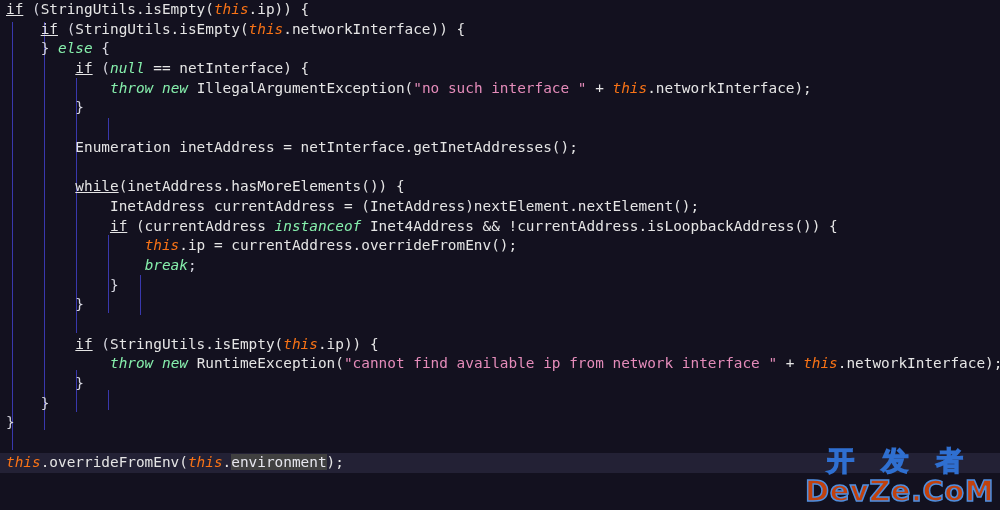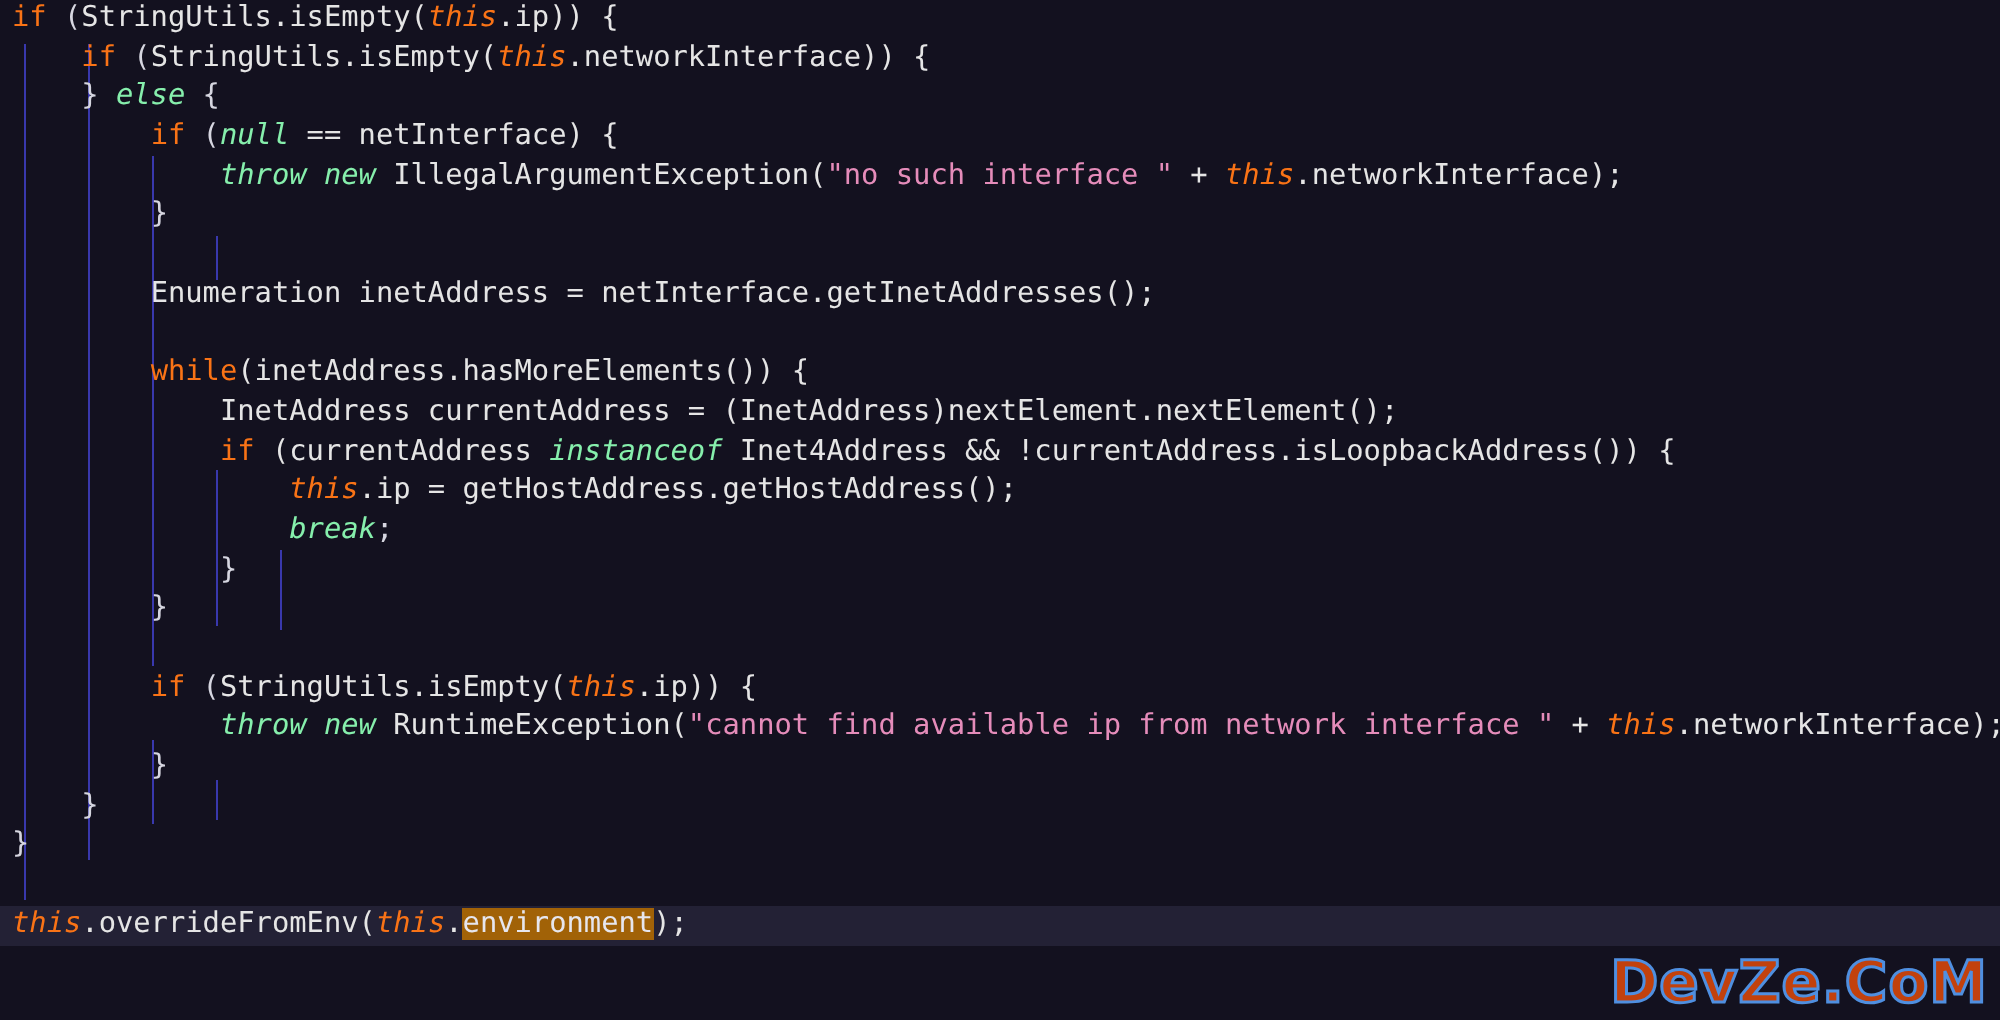--- a/index.html
+++ b/index.html
@@ -41,28 +41,28 @@
     white-space: pre;
     color: #d6d6e0;
     letter-spacing: 0px;
     padding-left: 6px;
   }
   .line.current {
     background: #232135;
   }
 
   
-  .kw-ctrl   { color: #f97316; }   
+  .kw-ctrl   { color: #e5e5e5; text-decoration: underline; }   
   .kw-teal   { color: #86efac; font-style: italic; }   
   .ident     { color: #e5e5e5; }   
   .this      { color: #f97316; font-style: italic; }   
   .str       { color: #e58cba; }   
   .punc      { color: #d6d6e0; }
   .sel {
-    background: #a16207;
+    background: #404040;
     color: #e6e6ee;
   }
 
   
   #watermark {
     position: absolute;
     right: 6px;
     bottom: 4px;
     text-align: center;
     pointer-events: none;
@@ -123,21 +123,21 @@
     <div class="line">        <span class="ident">Enumeration inetAddress = netInterface.getInetAddresses();</span></div>
 
     <div class="line"> </div>
 
     <div class="line">        <span class="kw-ctrl">while</span><span class="ident">(inetAddress.hasMoreElements()) {</span></div>
 
     <div class="line">            <span class="ident">InetAddress currentAddress = (InetAddress)nextElement.nextElement();</span></div>
 
     <div class="line">            <span class="kw-ctrl">if</span><span class="ident"> (currentAddress </span><span class="kw-teal">instanceof</span><span class="ident"> Inet4Address &amp;&amp; !currentAddress.isLoopbackAddress()) {</span></div>
 
-    <div class="line">                <span class="this">this</span><span class="ident">.ip = getHostAddress.getHostAddress();</span></div>
+    <div class="line">                <span class="this">this</span><span class="ident">.ip = currentAddress.overrideFromEnv();</span></div>
 
     <div class="line">                <span class="kw-teal">break</span><span class="punc">;</span></div>
 
     <div class="line">            <span class="punc">}</span></div>
 
     <div class="line">        <span class="punc">}</span></div>
 
     <div class="line"> </div>
 
     <div class="line">        <span class="kw-ctrl">if</span><span class="punc"> (</span><span class="ident">StringUtils.isEmpty(</span><span class="this">this</span><span class="ident">.ip)) {</span></div>
@@ -150,16 +150,17 @@
 
     <div class="line"><span class="punc">}</span></div>
 
     <div class="line"> </div>
 
     <div class="line current"><span class="this">this</span><span class="ident">.overrideFromEnv(</span><span class="this">this</span><span class="ident">.</span><span class="sel">environment</span><span class="ident">);</span></div>
 
   </div>
 
   <div id="watermark">
+    <div class="cn">开 发 者</div>
     <div class="en">DevZe.CoM</div>
   </div>
 
 </div>
 
 </body></html>

